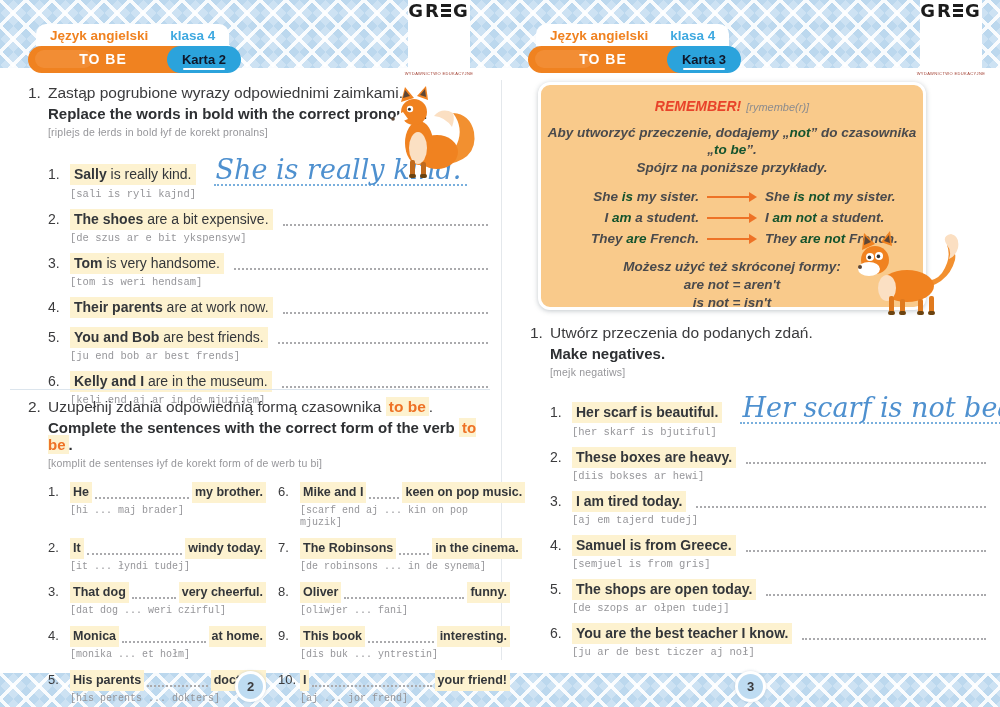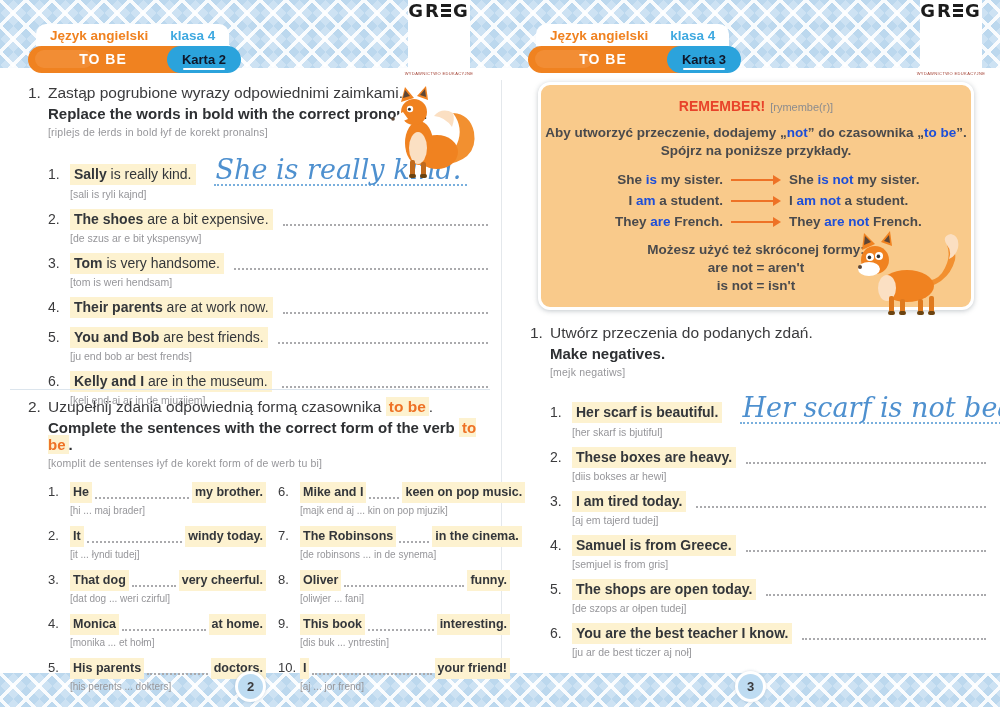--- a/index.html
+++ b/index.html
@@ -80,21 +80,21 @@
   .tobe-hl { color:#ee7226; font-weight:bold; background:#fdf2d0; padding:1px 3px; }
 
   .items { margin:14px 0 0 20px; }
   .item { margin-bottom:9px; }
   .iline { display:flex; align-items:baseline; line-height:19px; }
   .inum { width:22px; flex:none; font-size:14px; color:#3b3b3d; }
   .sent { font-size:14px; color:#33363a; background:#fdf2d0; padding:1px 4px; white-space:nowrap; }
   .sent b { font-weight:bold; }
   .sent.bold-all { font-weight:bold; }
   .lead { flex:1; border-bottom:2px dotted #aaaaad; align-self:flex-end; margin:0 2px 4px 10px; }
-  .ipron { margin-left:22px; font-size:10.5px; color:#96969a; line-height:12px; margin-top:2px; }
+  .ipron { margin-left:22px; font-size:10.5px; color:#96969a; line-height:12px; margin-top:2px;font-family:Liberation Mono, monospace; }
   .hand {
     flex:none; font-family:"DejaVu Serif", serif; font-style:italic;
     font-size:27px; line-height:1; color:#4e90cf; white-space:nowrap;
     border-bottom:2px dotted #79afdd; margin-left:18px; padding:0 6px 1px 2px;
   }
 
   .divider { position:absolute; left:10px; top:389px; width:480px; height:1px; background:#dce5ed; }
 
   
   .grid2 { display:grid; grid-template-columns:218px 232px; grid-auto-flow:column;
@@ -103,35 +103,35 @@
   .iline2 { display:flex; align-items:baseline; line-height:19px; }
   .inum2 { width:22px; flex:none; font-size:13px; color:#3b3b3d; }
   .hl { background:#fdf2d0; padding:1px 3px; font-weight:bold; font-size:12.5px;
     color:#33363a; white-space:nowrap; }
   .blank { flex:1; min-width:30px; border-bottom:2px dotted #aaaaad;
     align-self:flex-end; margin:0 3px 4px 3px; }
   .ip2 { font-size:10px; }
 
   
   .membox {
-    position:absolute; left:538px; top:82px; width:436px; height:228px;
+    position:absolute; left:538px; top:82px; width:388px; height:228px;
     background:#f9ca8b; border:3px solid #ffffff; border-radius:12px;
     box-shadow:0 1px 5px rgba(120,130,140,.45);
-    text-align:center; padding:13px 4px; z-index:1;
+    text-align:center; padding:13px 4px; z-index:1;font-style:italic;
   }
   .mem-title { font-size:14px; font-weight:bold; }
   .mem-title-red { color:#e8432a; }
   .mem-title-pron { color:#8c8c8e; font-weight:normal; font-size:11px; margin-left:5px; }
   .mem-line { font-size:13.5px; font-weight:bold; color:#4a4a4c; margin-top:10px; line-height:17px; }
   .mem-line.l2 { margin-top:1px; }
   .mem-ex { display:grid; grid-template-columns:1fr 66px 1fr; row-gap:6px;
     margin-top:13px; font-size:13.5px; font-weight:bold; color:#4a4a4c; align-items:center; }
   .mex-l { text-align:right; }
   .mex-r { text-align:left; }
-  .verb { color:#1d4ed8; }
+  .verb { color:#14532d; }
   .arrow { height:2px; background:#ee7226; margin:0 10px 0 8px; position:relative; }
   .arrow::after { content:""; position:absolute; right:-2px; top:-4px;
     border-left:8px solid #ee7226; border-top:5px solid transparent; border-bottom:5px solid transparent; }
   .mem-short-title { margin-top:13px; font-size:13.5px; font-weight:bold; color:#4a4a4c; }
   .mem-short { font-size:13.5px; font-weight:bold; color:#4a4a4c; margin-top:3px; }
 
   
   .fox { position:absolute; z-index:2; }
   .fox1 { left:383px; top:86px; width:100px; height:98px; }
   .fox2 { left:845px; top:228px; width:126px; height:92px; }
@@ -307,21 +307,21 @@
         </div>
       <div class="ipron ip2">[his perents ... dokters]</div>
     </div>
     <div class="item2">
       <div class="iline2">
           <span class="inum2">6.</span>
           <span class="hl">Mike and I</span>
           <span class="blank"></span>
           <span class="hl">keen on pop music.</span>
         </div>
-      <div class="ipron ip2">[majk end aj ... kin on pop mjuzik]</div>
+      <div class="ipron ip2">[scarf end aj ... kin on pop mjuzik]</div>
     </div>
     <div class="item2">
       <div class="iline2">
           <span class="inum2">7.</span>
           <span class="hl">The Robinsons</span>
           <span class="blank"></span>
           <span class="hl">in the cinema.</span>
         </div>
       <div class="ipron ip2">[de robinsons ... in de synema]</div>
     </div>

